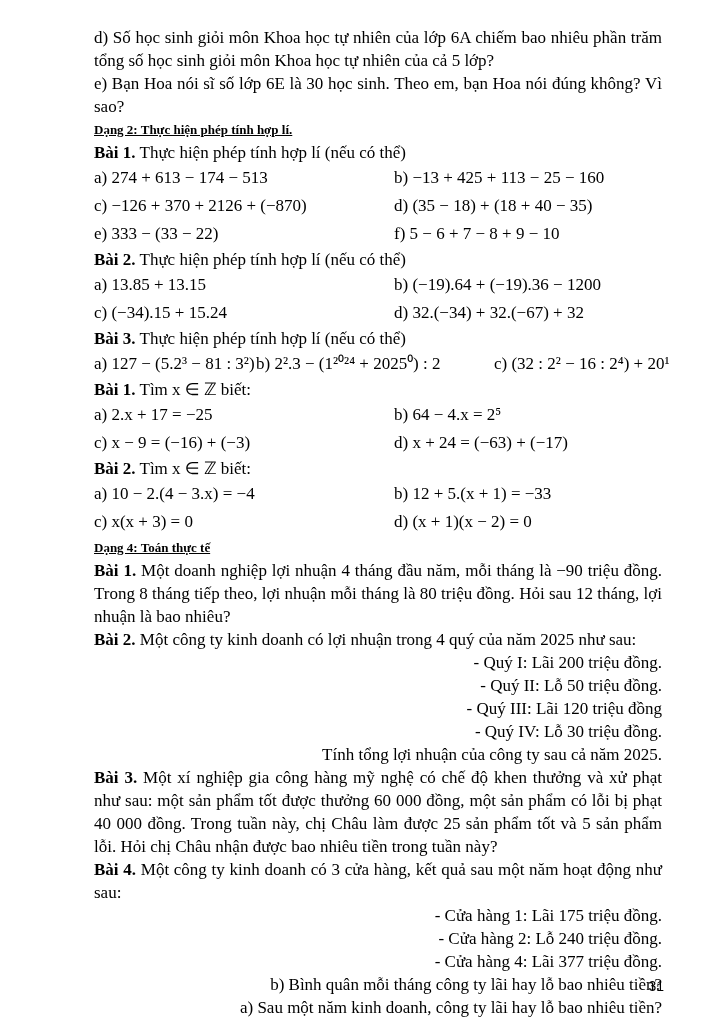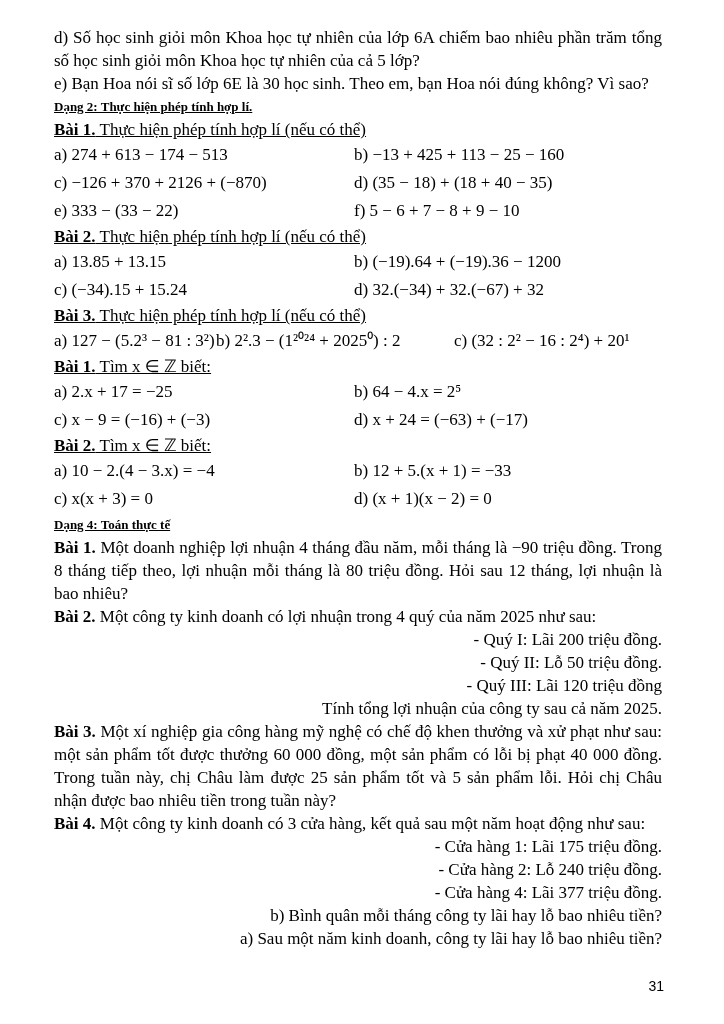--- a/index.html
+++ b/index.html
@@ -14,39 +14,39 @@
     font-family: "Liberation Serif", serif;
     font-size: 17px;
     color: #000000;
     position: relative;
   }
   .page {
     position: absolute;
     top: 0; left: 0;
     width: 724px;
     height: 1024px;
-    padding: 26px 62px 0 54px;
+    padding: 26px 62px 0 94px;
     box-sizing: border-box;
   }
   p, h3 { margin: 0; padding: 0; }
   .para {
     line-height: 23px;
     text-align: justify;
   }
   .line {
     line-height: 23px;
     text-align: right;
   }
   .heading {
     font-size: 13px;
     font-weight: 700;
     text-decoration: underline;
     line-height: 23px;
   }
-  .bai-title { line-height: 23px; text-decoration: underline; }
+  .bai-title { line-height: 23px; }
   .b { font-weight: 700; }
   .eqrow {
     display: flex;
     align-items: flex-end;
     height: 28px;
     line-height: 28px;
     white-space: nowrap;
   }
   .eqrow .c1 { flex: 0 0 300px; }
   .eqrow .c2 { flex: 1 1 auto; }
@@ -125,20 +125,21 @@
   </div>
 
   <h3 class="heading">Dạng 4: Toán thực tế</h3>
 
   <p class="para"><span class="b">Bài 1.</span><span> Một doanh nghiệp lợi nhuận 4 tháng đầu năm, mỗi tháng là −90 triệu đồng. Trong 8 tháng tiếp theo, lợi nhuận mỗi tháng là 80 triệu đồng. Hỏi sau 12 tháng, lợi nhuận là bao nhiêu?</span></p>
 
   <p class="para"><span class="b">Bài 2.</span><span> Một công ty kinh doanh có lợi nhuận trong 4 quý của năm 2025 như sau:</span></p>
   <p class="line">- Quý I: Lãi 200 triệu đồng.</p>
   <p class="line">- Quý II: Lỗ 50 triệu đồng.</p>
   <p class="line">- Quý III: Lãi 120 triệu đồng</p>
+  <p class="line">- Quý IV: Lỗ 30 triệu đồng.</p>
   <p class="line">Tính tổng lợi nhuận của công ty sau cả năm 2025.</p>
 
   <p class="para"><span class="b">Bài 3.</span><span> Một xí nghiệp gia công hàng mỹ nghệ có chế độ khen thưởng và xử phạt như sau: một sản phẩm tốt được thưởng 60 000 đồng, một sản phẩm có lỗi bị phạt 40 000 đồng. Trong tuần này, chị Châu làm được 25 sản phẩm tốt và 5 sản phẩm lỗi. Hỏi chị Châu nhận được bao nhiêu tiền trong tuần này?</span></p>
 
   <p class="para"><span class="b">Bài 4.</span><span> Một công ty kinh doanh có 3 cửa hàng, kết quả sau một năm hoạt động như sau:</span></p>
   <p class="line">- Cửa hàng 1: Lãi 175 triệu đồng.</p>
   <p class="line">- Cửa hàng 2: Lỗ 240 triệu đồng.</p>
   <p class="line">- Cửa hàng 4: Lãi 377 triệu đồng.</p>
   <p class="line">b) Bình quân mỗi tháng công ty lãi hay lỗ bao nhiêu tiền?</p>
   <p class="line">a) Sau một năm kinh doanh, công ty lãi hay lỗ bao nhiêu tiền?</p>

